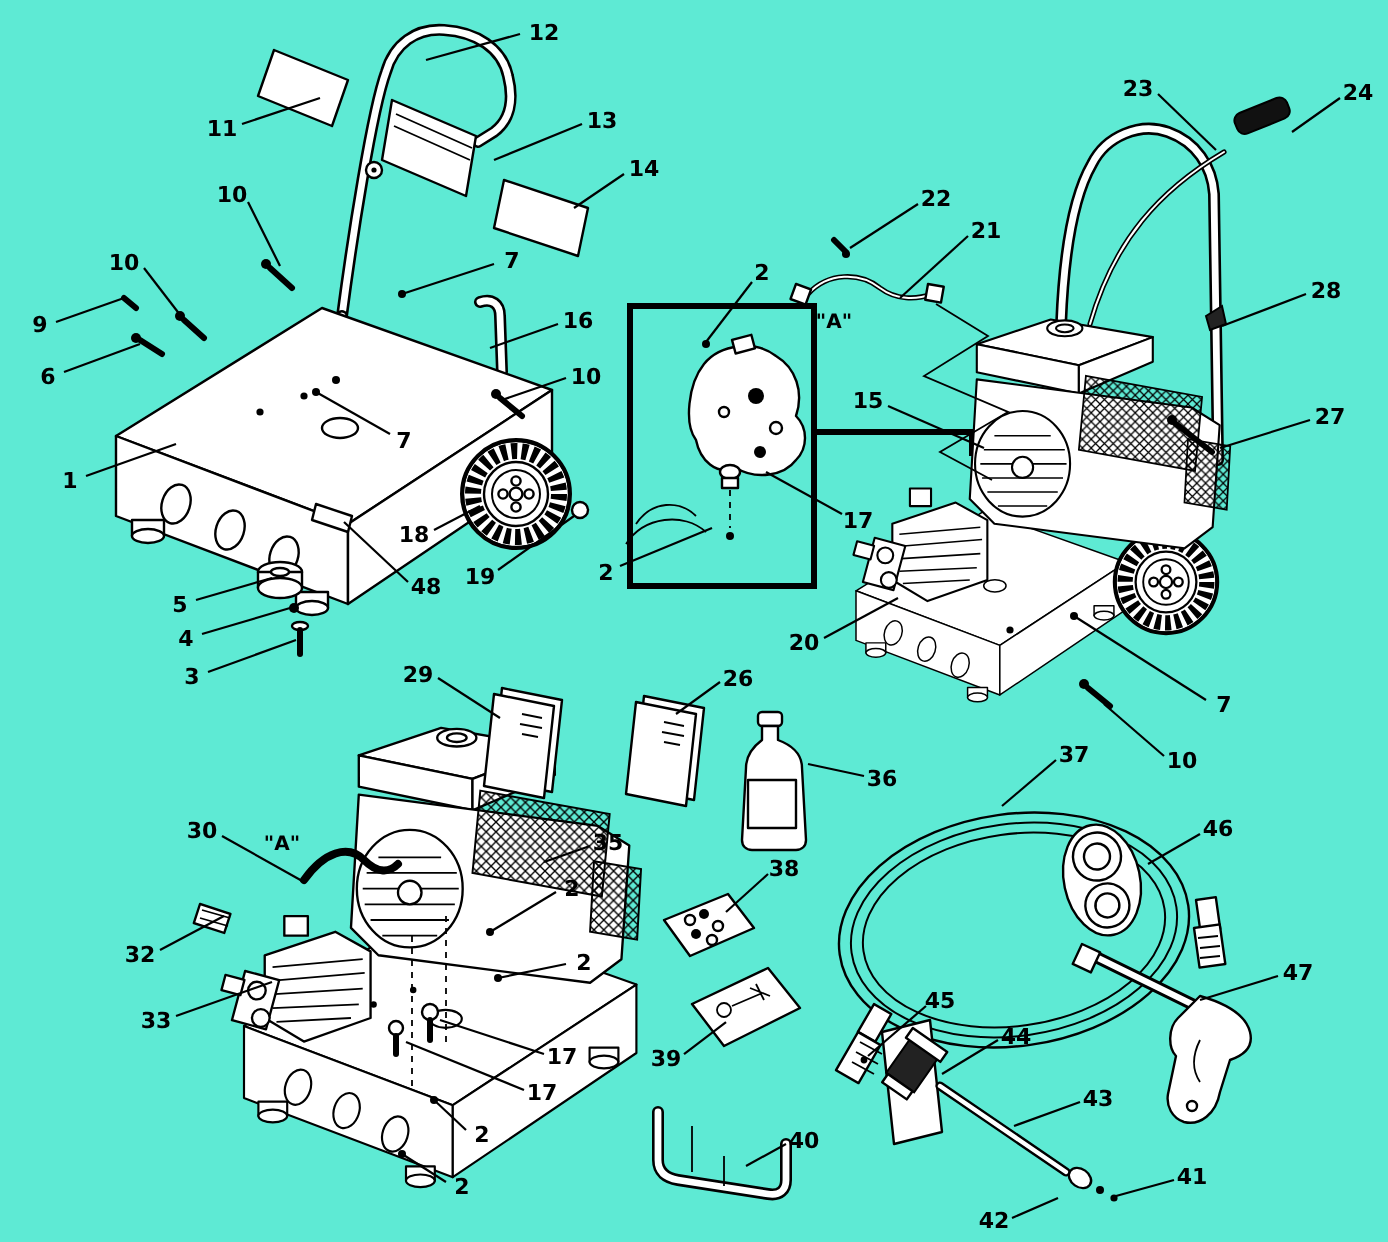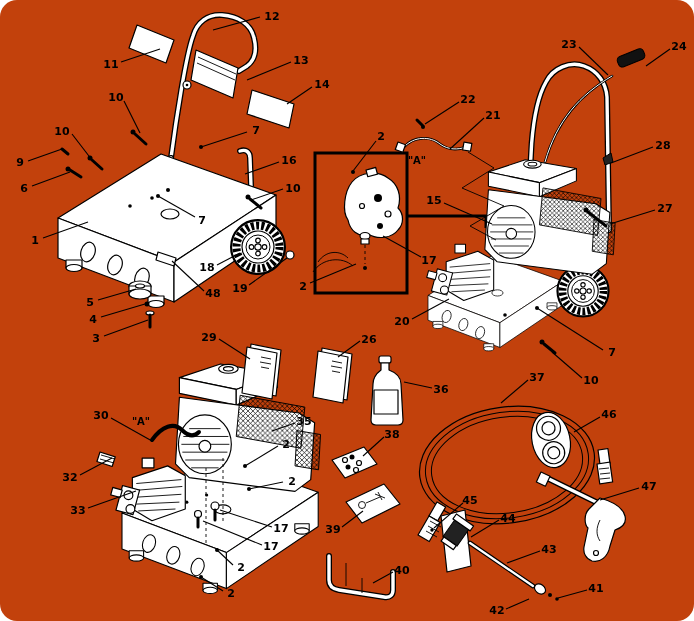--- a/index.html
+++ b/index.html
@@ -1,17 +1,17 @@
 <!DOCTYPE html>
 <html><head>
 <meta charset="utf-8">
 <style>
   html,body{margin:0;padding:0;background:#fff;}
-  .stage{position:relative;width:694px;height:621px;background:#c2410c;overflow:hidden;
-         font-family:"DejaVu Sans",sans-serif;border-radius:17px;}
+  .stage{position:relative;width:694px;height:621px;background:#5eead4;overflow:hidden;
+         font-family:"DejaVu Sans",sans-serif;}
   svg{display:block}
   .w{fill:#fff;stroke:#000;stroke-width:1.2;stroke-linejoin:round}
   .s{fill:none;stroke:#000;stroke-width:.9}
   .dash{fill:none;stroke:#000;stroke-width:.9;stroke-dasharray:3,3}
   .dot{fill:#000;stroke:none}
   .scr{stroke:#000;stroke-width:3;stroke-linecap:round}
   .tube-o{fill:none;stroke:#000;stroke-width:6;stroke-linecap:round}
   .tube-i{fill:none;stroke:#fff;stroke-width:3.4;stroke-linecap:round}
   .hose-o{fill:none;stroke:#000;stroke-width:2.6;stroke-linecap:round}
   .hose-i{fill:none;stroke:#fff;stroke-width:1;stroke-linecap:round}

